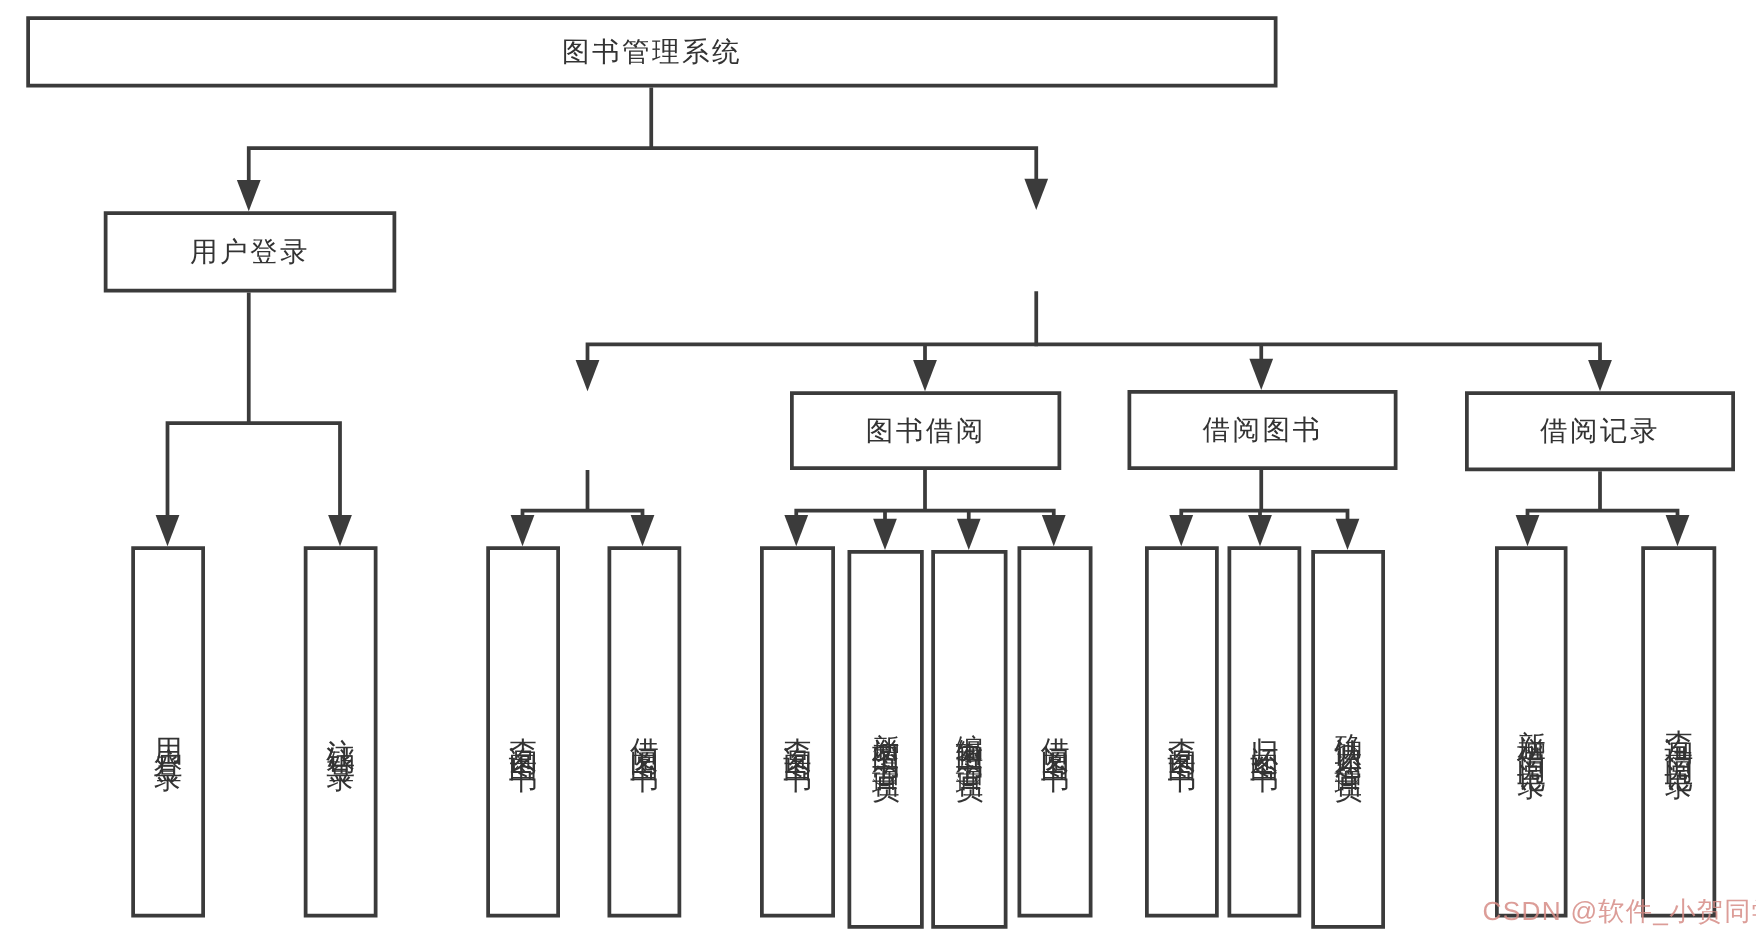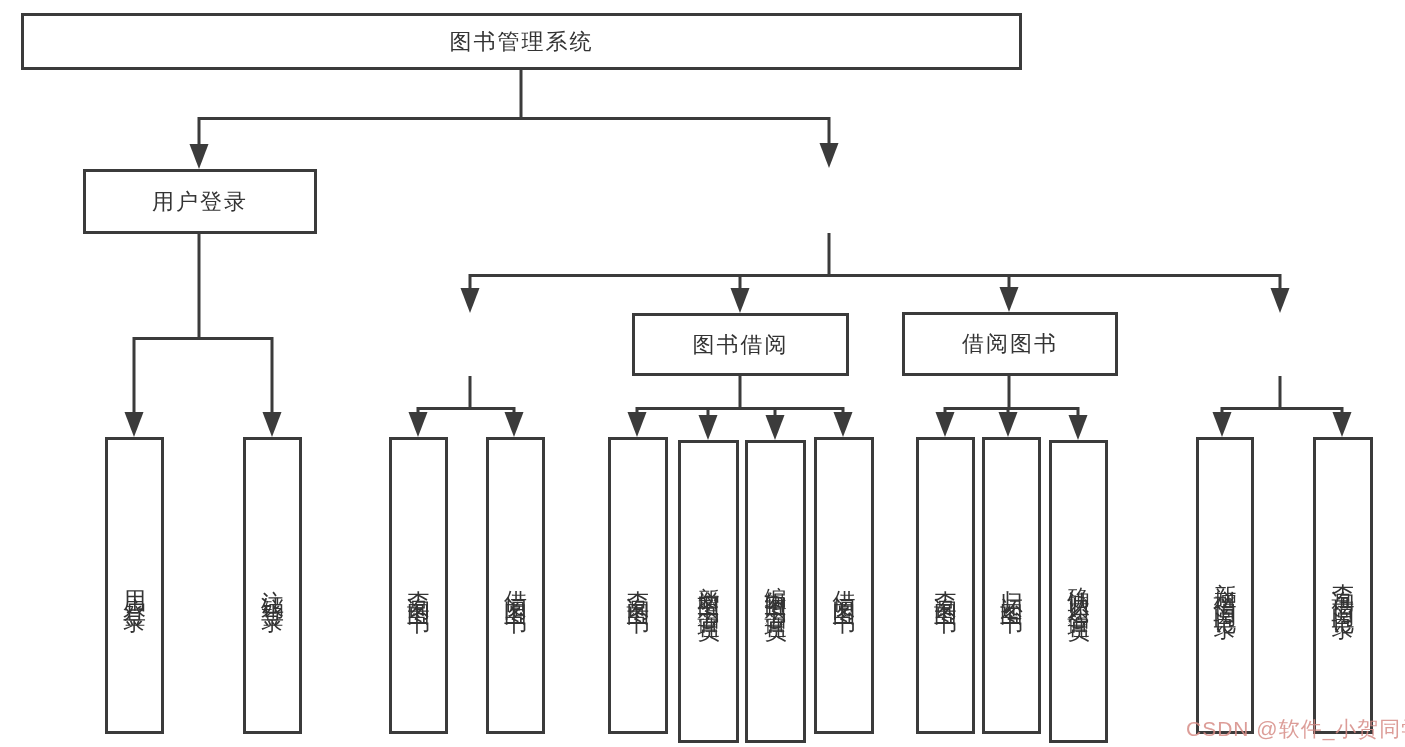--- a/index.html
+++ b/index.html
@@ -96,20 +96,21 @@
       <polygon points="1332.5,412 1351.5,412 1342,437"></polygon>
     </g>
   </svg>
 
   <div class="box hbox" style="left:21px;top:13px;width:1001px;height:57px;">图书管理系统</div>
 
   <div class="box hbox" style="left:83px;top:169px;width:234px;height:65px;">用户登录</div>
 
   <div class="box hbox" style="left:632px;top:313px;width:217px;height:63px;">图书借阅</div>
   <div class="box hbox" style="left:902px;top:312px;width:216px;height:64px;">借阅图书</div>
+  <div class="box hbox" style="left:1172px;top:313px;width:216px;height:64px;">借阅记录</div>
 
   <div class="box vbox" style="left:105px;top:437px;width:59px;height:297px;">用户登录</div>
   <div class="box vbox" style="left:243px;top:437px;width:59px;height:297px;">注销登录</div>
 
   <div class="box vbox" style="left:389px;top:437px;width:59px;height:297px;">查询图书</div>
   <div class="box vbox" style="left:486px;top:437px;width:59px;height:297px;">借阅图书</div>
 
   <div class="box vbox" style="left:608px;top:437px;width:60px;height:297px;">查询图书</div>
   <div class="box vbox tight" style="left:678px;top:440px;width:61px;height:303px;">新增图书（管理员）</div>
   <div class="box vbox tight" style="left:745px;top:440px;width:61px;height:303px;">编辑图书（管理员）</div>

